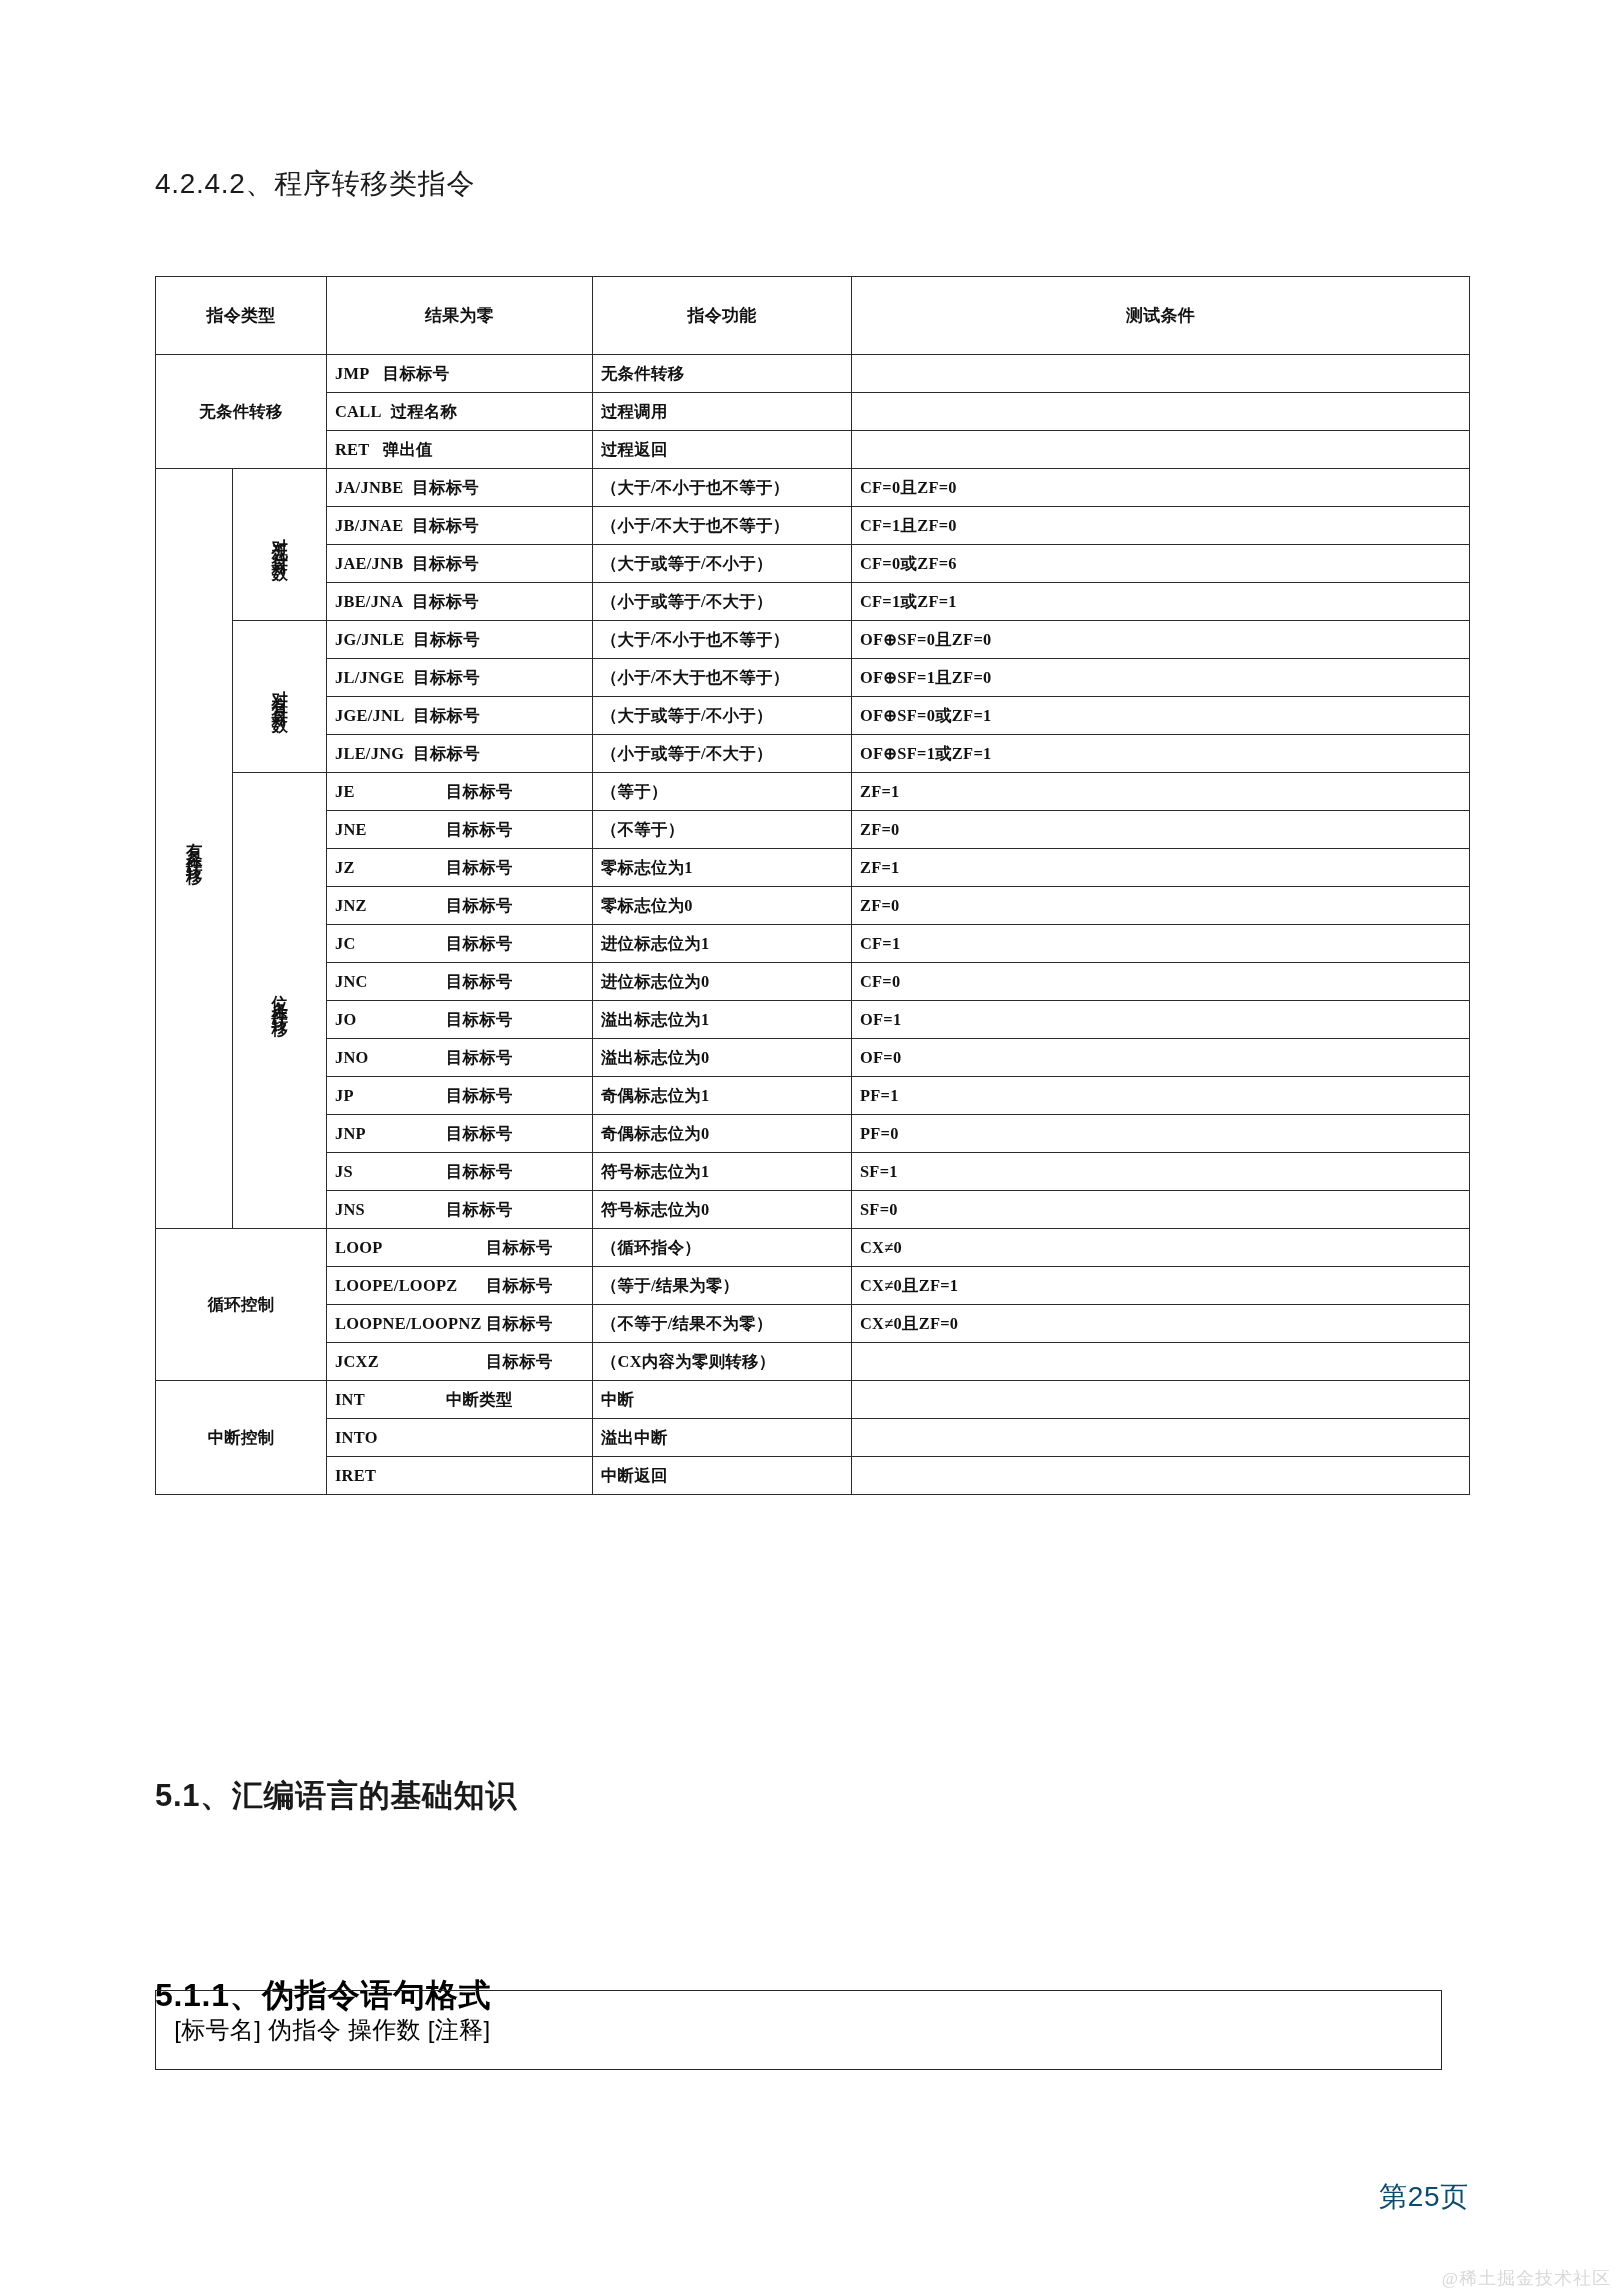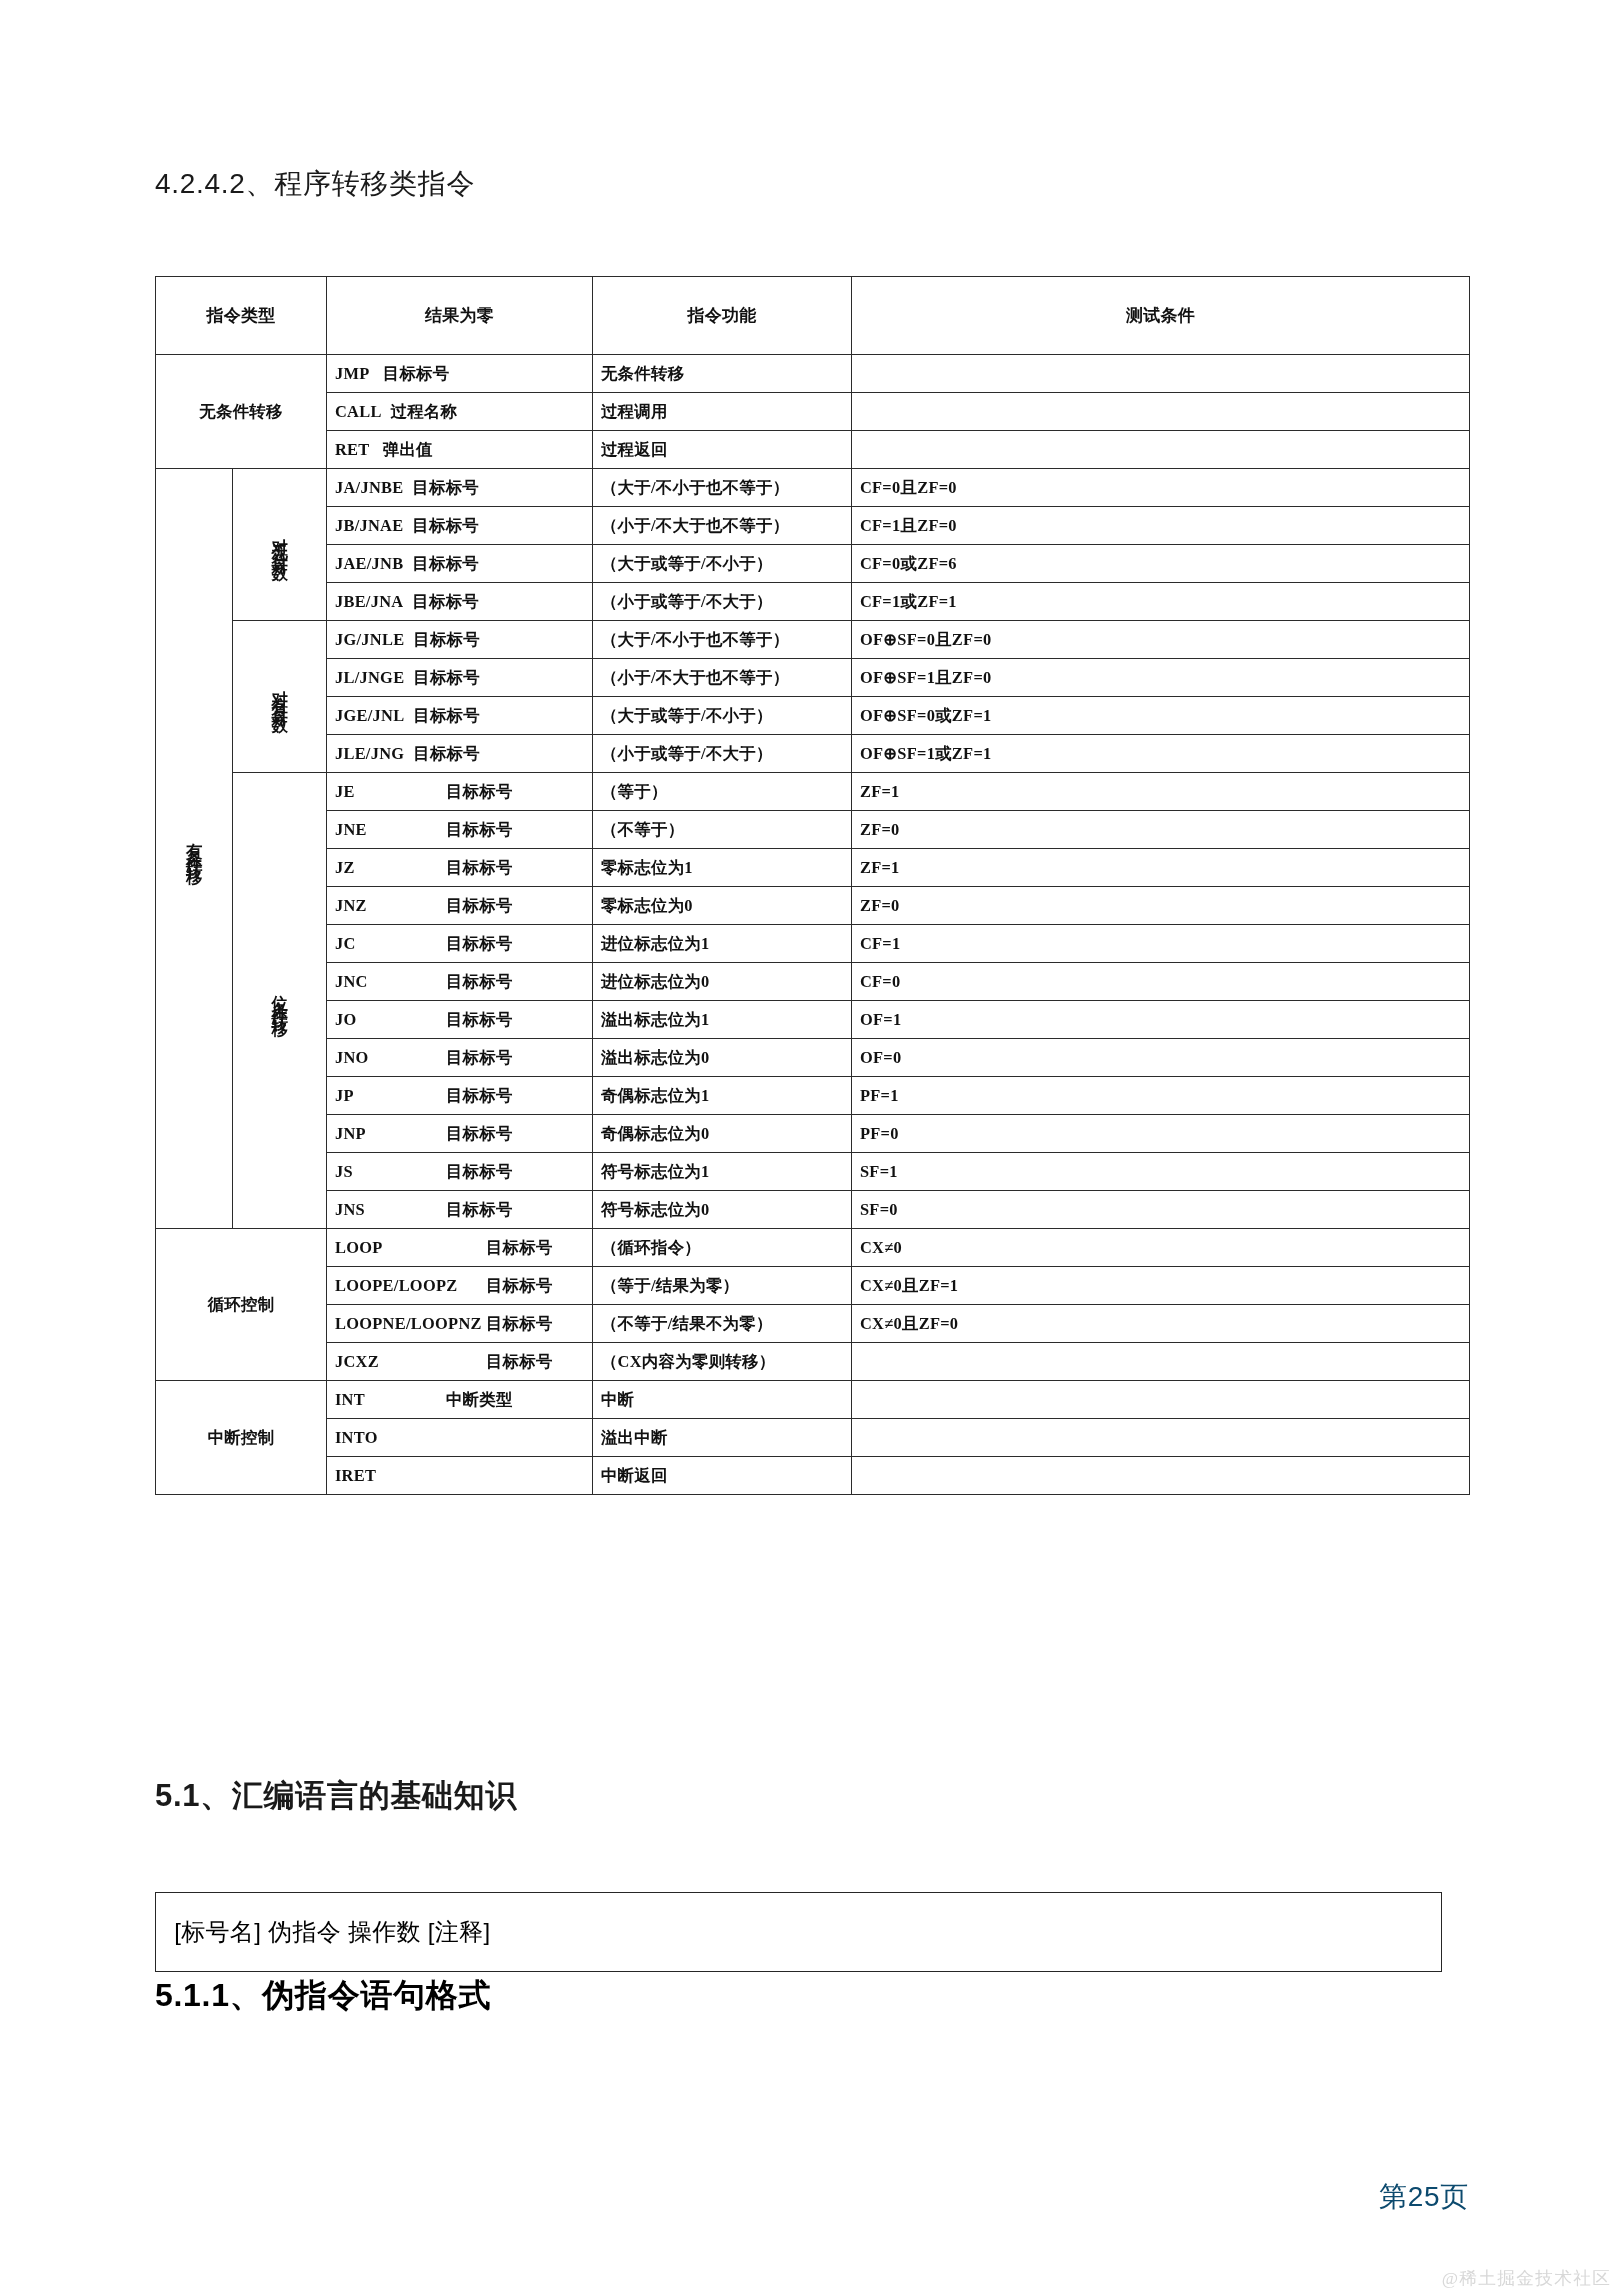--- a/index.html
+++ b/index.html
@@ -51,21 +51,21 @@
     font-size:32px;
     font-weight:700;
     letter-spacing:0.7px;
     color:#000;
     white-space:nowrap;
   }
 
   
   .syntax-box {
     position:absolute;
-    left:155px; top:1892px;
+    left:155px; top:1990px;
     width:1287px; height:80px;
     border:1.3px solid #262626;
     box-sizing:border-box;
   }
   .syntax-text {
     position:absolute;
     left:18.3px; top:50%;
     transform:translateY(-50%);
     font-size:24px;
     letter-spacing:0.3px;

